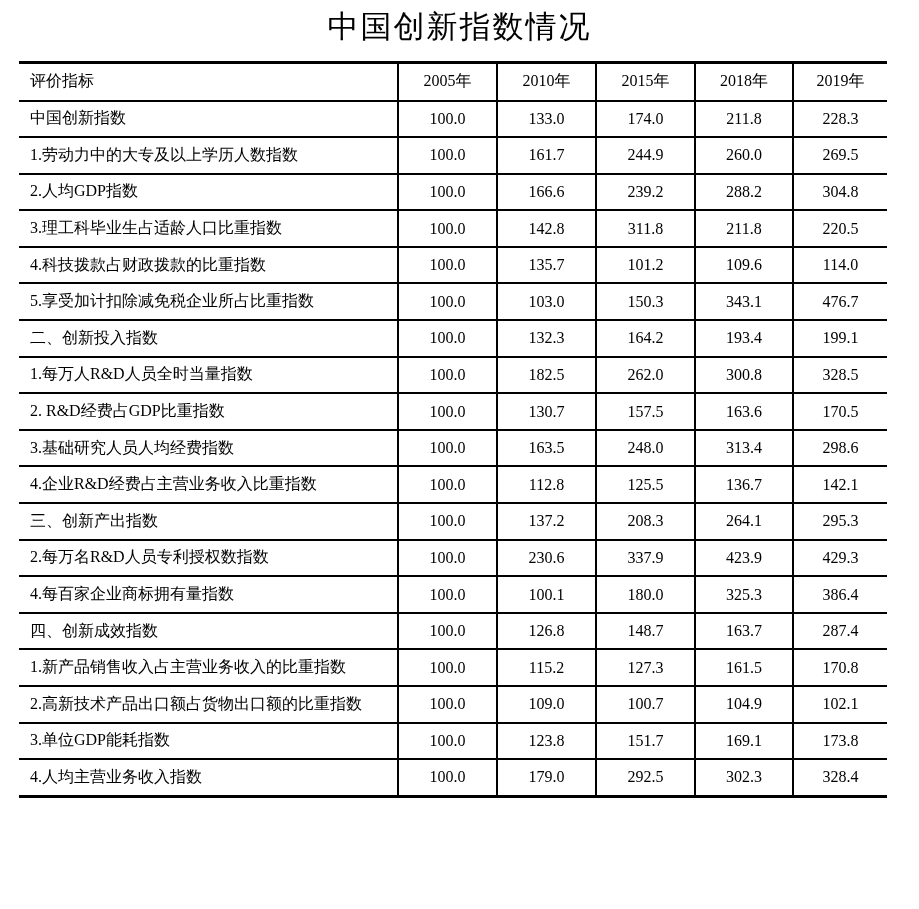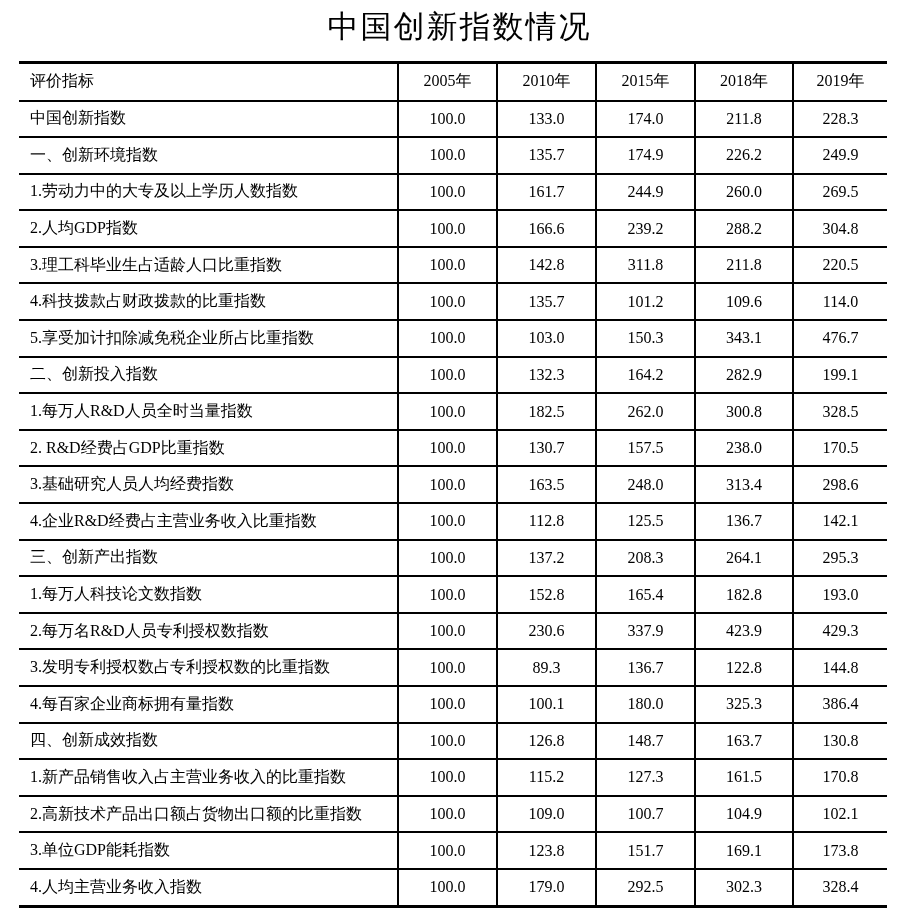--- a/index.html
+++ b/index.html
@@ -87,28 +87,20 @@
     <tbody id="table-body">
         <tr>
           <td class="label-col">中国创新指数</td>
           <td>100.0</td>
           <td>133.0</td>
           <td>174.0</td>
           <td>211.8</td>
           <td>228.3</td>
         </tr>
         <tr>
-          <td class="label-col">一、创新环境指数</td>
-          <td>100.0</td>
-          <td>135.7</td>
-          <td>174.9</td>
-          <td>226.2</td>
-          <td>249.9</td>
-        </tr>
-        <tr>
           <td class="label-col">1.劳动力中的大专及以上学历人数指数</td>
           <td>100.0</td>
           <td>161.7</td>
           <td>244.9</td>
           <td>260.0</td>
           <td>269.5</td>
         </tr>
         <tr>
           <td class="label-col">2.人均GDP指数</td>
           <td>100.0</td>
@@ -139,37 +131,37 @@
           <td>103.0</td>
           <td>150.3</td>
           <td>343.1</td>
           <td>476.7</td>
         </tr>
         <tr>
           <td class="label-col">二、创新投入指数</td>
           <td>100.0</td>
           <td>132.3</td>
           <td>164.2</td>
-          <td>282.9</td>
+          <td>193.4</td>
           <td>199.1</td>
         </tr>
         <tr>
           <td class="label-col">1.每万人R&amp;D人员全时当量指数</td>
           <td>100.0</td>
           <td>182.5</td>
           <td>262.0</td>
           <td>300.8</td>
           <td>328.5</td>
         </tr>
         <tr>
           <td class="label-col">2. R&amp;D经费占GDP比重指数</td>
           <td>100.0</td>
           <td>130.7</td>
           <td>157.5</td>
-          <td>238.0</td>
+          <td>163.6</td>
           <td>170.5</td>
         </tr>
         <tr>
           <td class="label-col">3.基础研究人员人均经费指数</td>
           <td>100.0</td>
           <td>163.5</td>
           <td>248.0</td>
           <td>313.4</td>
           <td>298.6</td>
         </tr>
@@ -183,58 +175,42 @@
         </tr>
         <tr>
           <td class="label-col">三、创新产出指数</td>
           <td>100.0</td>
           <td>137.2</td>
           <td>208.3</td>
           <td>264.1</td>
           <td>295.3</td>
         </tr>
         <tr>
-          <td class="label-col">1.每万人科技论文数指数</td>
-          <td>100.0</td>
-          <td>152.8</td>
-          <td>165.4</td>
-          <td>182.8</td>
-          <td>193.0</td>
-        </tr>
-        <tr>
           <td class="label-col">2.每万名R&amp;D人员专利授权数指数</td>
           <td>100.0</td>
           <td>230.6</td>
           <td>337.9</td>
           <td>423.9</td>
           <td>429.3</td>
         </tr>
         <tr>
-          <td class="label-col">3.发明专利授权数占专利授权数的比重指数</td>
-          <td>100.0</td>
-          <td>89.3</td>
-          <td>136.7</td>
-          <td>122.8</td>
-          <td>144.8</td>
-        </tr>
-        <tr>
           <td class="label-col">4.每百家企业商标拥有量指数</td>
           <td>100.0</td>
           <td>100.1</td>
           <td>180.0</td>
           <td>325.3</td>
           <td>386.4</td>
         </tr>
         <tr>
           <td class="label-col">四、创新成效指数</td>
           <td>100.0</td>
           <td>126.8</td>
           <td>148.7</td>
           <td>163.7</td>
-          <td>130.8</td>
+          <td>287.4</td>
         </tr>
         <tr>
           <td class="label-col">1.新产品销售收入占主营业务收入的比重指数</td>
           <td>100.0</td>
           <td>115.2</td>
           <td>127.3</td>
           <td>161.5</td>
           <td>170.8</td>
         </tr>
         <tr>

